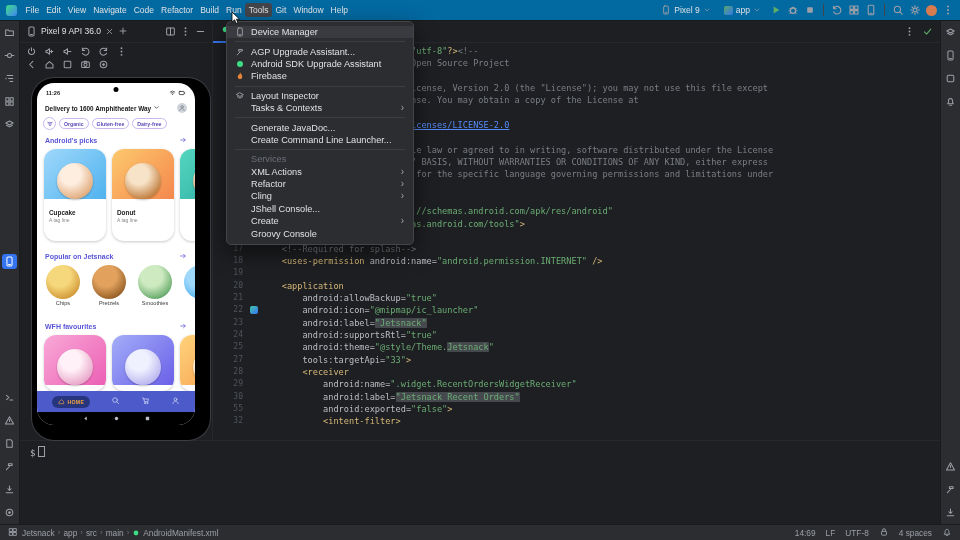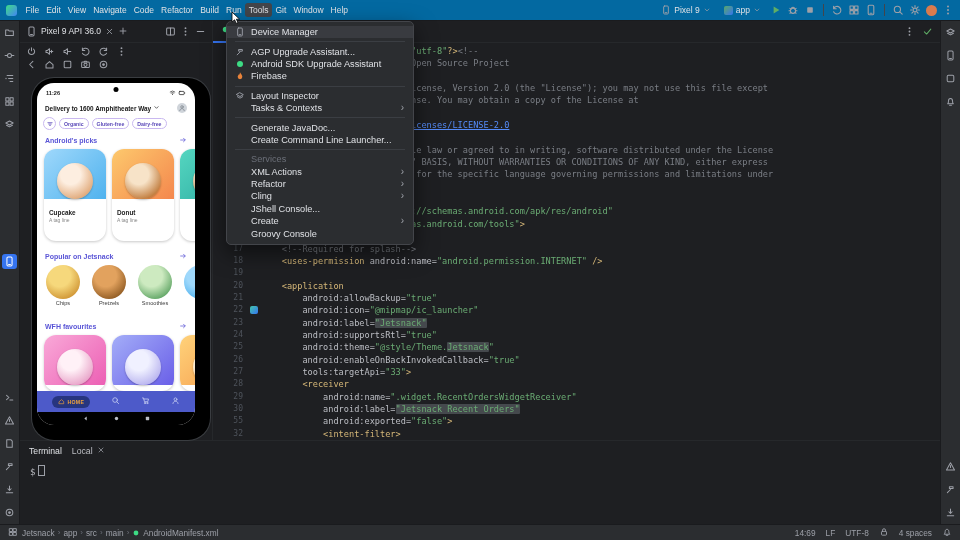--- a/index.html
+++ b/index.html
@@ -703,42 +703,30 @@
         <div class="code-line"><span class="ln">16</span><span class="gut"></span><span class="code-text"></span></div>
         <div class="code-line"><span class="ln">17</span><span class="gut"></span><span class="code-text"><span class="txt">    </span><span class="cmt">&lt;!--Required for splash--&gt;</span></span></div>
         <div class="code-line"><span class="ln">18</span><span class="gut"></span><span class="code-text"><span class="txt">    </span><span class="tag">&lt;uses-permission </span><span class="attr">android:name=</span><span class="str">"android.permission.INTERNET"</span><span class="tag"> /&gt;</span></span></div>
         <div class="code-line"><span class="ln">19</span><span class="gut"></span><span class="code-text"></span></div>
         <div class="code-line"><span class="ln">20</span><span class="gut"></span><span class="code-text"><span class="txt">    </span><span class="tag">&lt;application</span></span></div>
         <div class="code-line"><span class="ln">21</span><span class="gut"></span><span class="code-text"><span class="txt">        </span><span class="attr">android:allowBackup=</span><span class="str">"true"</span></span></div>
         <div class="code-line"><span class="ln">22</span><span class="gut"><span class="gbadge"></span></span><span class="code-text"><span class="txt">        </span><span class="attr">android:icon=</span><span class="str">"@mipmap/ic_launcher"</span></span></div>
         <div class="code-line"><span class="ln">23</span><span class="gut"></span><span class="code-text"><span class="txt">        </span><span class="attr">android:label=</span><span class="str hl">"Jetsnack"</span></span></div>
         <div class="code-line"><span class="ln">24</span><span class="gut"></span><span class="code-text"><span class="txt">        </span><span class="attr">android:supportsRtl=</span><span class="str">"true"</span></span></div>
         <div class="code-line"><span class="ln">25</span><span class="gut"></span><span class="code-text"><span class="txt">        </span><span class="attr">android:theme=</span><span class="str">"@style/Theme.</span><span class="str hl">Jetsnack</span><span class="str">"</span></span></div>
-        <div class="code-line"><span class="ln">26</span><span class="gut"></span><span class="code-text"><span class="txt">        </span><span class="attr">android:enableOnBackInvokedCallback=</span><span class="str">"true"</span></span></div>
         <div class="code-line"><span class="ln">27</span><span class="gut"></span><span class="code-text"><span class="txt">        </span><span class="attr">tools:targetApi=</span><span class="str">"33"</span><span class="tag">&gt;</span></span></div>
         <div class="code-line"><span class="ln">28</span><span class="gut"></span><span class="code-text"><span class="txt">        </span><span class="tag">&lt;receiver</span></span></div>
         <div class="code-line"><span class="ln">29</span><span class="gut"></span><span class="code-text"><span class="txt">            </span><span class="attr">android:name=</span><span class="str">".widget.RecentOrdersWidgetReceiver"</span></span></div>
         <div class="code-line"><span class="ln">30</span><span class="gut"></span><span class="code-text"><span class="txt">            </span><span class="attr">android:label=</span><span class="str hl">"Jetsnack Recent Orders"</span></span></div>
         <div class="code-line"><span class="ln">55</span><span class="gut"></span><span class="code-text"><span class="txt">            </span><span class="attr">android:exported=</span><span class="str">"false"</span><span class="tag">&gt;</span></span></div>
         <div class="code-line"><span class="ln">32</span><span class="gut"></span><span class="code-text"><span class="txt">            </span><span class="tag">&lt;intent-filter&gt;</span></span></div>
       </div>
   </div>
 
   <div class="terminal">
-    <div class="term-header">
-      <span>Terminal</span>
-      <span class="term-tab">
-        <span>Local</span>
-        <span id="term-close"><span class="ic" style="color: rgb(157, 160, 168);">
-              <svg viewBox="0 0 12 12" width="8" height="8" fill="none" stroke="currentColor" stroke-width="1.1" stroke-linecap="round" stroke-linejoin="round">
-                <path d="M3 3L9 9M9 3L3 9"></path>
-              </svg>
-            </span></span>
-      </span>
-    </div>
     <div class="term-body">
       <span>$</span><span class="cursor-box"></span>
     </div>
   </div>
 
   <div class="statusbar">
     <span id="sb-grid"><span class="ic" style="color: rgb(157, 160, 168);">
           <svg viewBox="0 0 12 12" width="10" height="10" fill="none" stroke="currentColor" stroke-width="1.1" stroke-linecap="round" stroke-linejoin="round">
             <rect x="2" y="2" width="3.4" height="3.4"></rect>
             <rect x="6.6" y="2" width="3.4" height="3.4"></rect>

